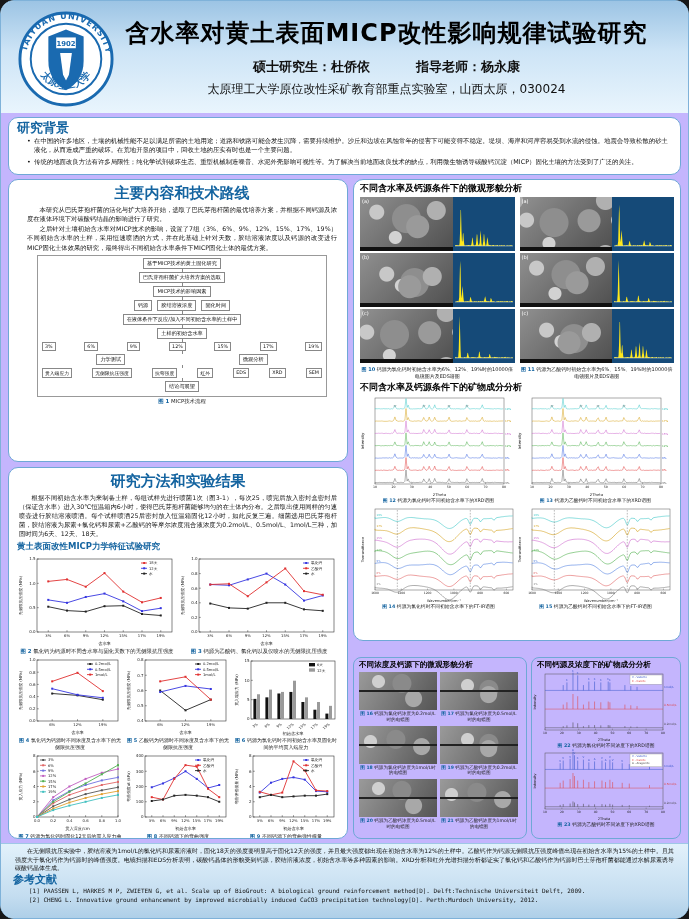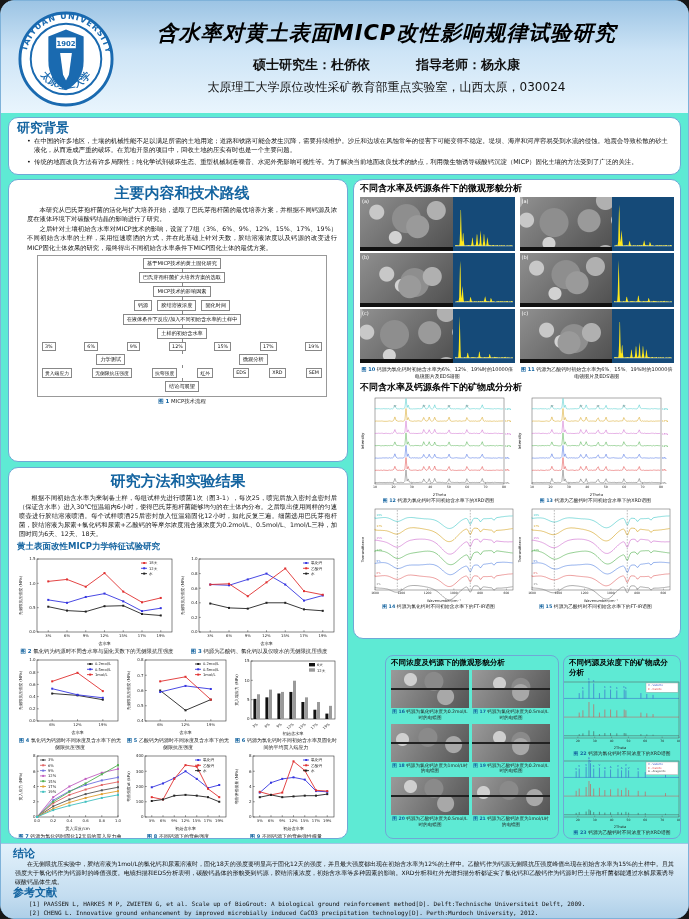--- a/index.html
+++ b/index.html
@@ -4,25 +4,25 @@
 <style>
   html,body{margin:0;padding:0;background:#181818;}
   .poster{width:689px;height:919px;margin:0 auto;background:#fff;border-radius:14px;overflow:hidden;
           display:flex;flex-direction:column;font-family:"DejaVu Sans",sans-serif;color:#111;
           border:1px solid #7fb2d9;box-sizing:border-box;}
   
   .header{height:112px;flex:none;background:linear-gradient(180deg,#9cc4e4 0%,#cde4f6 45%,#e9f5fd 100%);
           display:flex;align-items:center;}
   .logo{width:98px;height:98px;margin:4px 0 0 16px;flex:none;}
   .title-wrap{flex:1;text-align:center;padding-right:30px;}
-  .main-title{font-size:21px;font-weight:bold;letter-spacing:1px;color:#000;font-style:italic;}
+  .main-title{font-size:24px;font-weight:bold;letter-spacing:1px;color:#000;}
   .names{font-size:13px;font-weight:bold;margin-top:9px;display:flex;justify-content:center;gap:46px;}
   .affil{font-size:12px;margin-top:5px;}
   
-  .pbody{flex:none;padding:4px 7px;display:flex;flex-direction:column;gap:4px;background:#5eead4;}
+  .pbody{flex:none;padding:4px 7px;display:flex;flex-direction:column;gap:4px;background:#c4b5fd;}
   .panel{border:1.5px solid #6fa8d6;border-radius:10px;background:#fff;padding:3px 8px;box-sizing:border-box;overflow:hidden;}
   .sec-h{color:#1464a0;font-weight:bold;font-size:13px;line-height:1.1;}
   .bullet{font-size:6.4px;line-height:1.5;text-align:justify;margin:1.5px 4px 0 10px;position:relative;padding-left:7px;}
   .bullet::before{content:"•";position:absolute;left:0;top:0;}
   .columns{display:flex;gap:5px;height:660px;}
   .leftcol{width:340px;flex:none;display:flex;flex-direction:column;gap:5px;}
   .rightcol{flex:1;display:flex;flex-direction:column;gap:16px;min-width:0;}
   .center-h{color:#1464a0;font-weight:bold;font-size:15px;text-align:center;margin:1px 0 2px;}
   .para{font-size:6.3px;line-height:1.45;text-align:justify;text-indent:2em;margin:1px 2px;}
   .sub-blue{color:#1464a0;font-weight:bold;font-size:8.5px;margin-top:2px;}
@@ -56,21 +56,21 @@
     radial-gradient(circle at 50% 40%,#8e8e8e 0 14px,transparent 15px),
     linear-gradient(135deg,#909090,#4f4f4f);}
   .sem.v2{background-position:10px 6px,-8px 4px,6px -8px,-4px 10px,8px 8px,0 0;}
   .sem.v3{background-position:-10px 8px,12px -6px,-6px 6px,10px -10px,-12px 4px,0 0;}
   .sem::after{content:"";position:absolute;left:0;right:0;bottom:0;height:4px;background:#111;}
   .sem .lbl{position:absolute;top:1px;left:2px;color:#fff;font-size:5px;z-index:2;}
   .caprow{display:flex;gap:5px;margin-top:2px;}
   .caprow .cap{flex:1;font-size:5px;}
   .minrow{display:flex;justify-content:space-between;margin-top:1px;}
   
-  .br-row{display:flex;gap:4px;height:185px;margin-left:32px;}
+  .br-row{display:flex;gap:4px;height:185px;}
   .brpanel{border:1.5px solid #6fa8d6;border-radius:8px;padding:2px 5px;box-sizing:border-box;overflow:hidden;}
   .brpanel.c1{width:174px;flex:none;}
   .brpanel.c2{flex:1;min-width:0;}
   .sub-h2{font-weight:bold;font-size:7.6px;color:#000;}
   .tilegrid{display:flex;flex-wrap:wrap;gap:3px;margin-top:2px;}
   .tilecell{width:78px;display:flex;flex-direction:column;align-items:center;}
   .tile{width:78px;height:38px;background-color:#6e6e6e;background-image:
     linear-gradient(180deg,transparent 48%,#222 48%,#222 52%,transparent 52%),
     radial-gradient(circle at 25% 25%,#cfcfcf 0 6px,transparent 7px),
     radial-gradient(circle at 70% 70%,#a8a8a8 0 8px,transparent 9px),
@@ -1158,20 +1158,19 @@
               <div class="cap"><span class="cl">图 23</span> <span>钙源为乙酸钙时不同浓度下的XRD谱图</span></div>
             </div>
           </div>
         </div>
 
       </div>
     </div>
   </div>
 
   <div class="bottom">
-    <div class="bot-h">结论</div>
     <div class="concl">在无侧限抗压实验中，胶结溶液为1mol/L的氯化钙和尿素溶液时，固化18天的强度要明显高于固化12天的强度，并且最大强度都出现在初始含水率为12%的土样中。乙酸钙作为钙源无侧限抗压强度峰值出现在初始含水率为15%的土样中。且其强度大于氯化钙作为钙源时的峰值强度。电镜扫描和EDS分析表明，碳酸钙晶体的形貌受到钙源，胶结溶液浓度，初始含水率等多种因素的影响。XRD分析和红外光谱扫描分析都证实了氯化钙和乙酸钙作为钙源时巴士芽孢杆菌都能通过水解尿素诱导碳酸钙晶体生成。</div>
     <div class="bot-h">参考文献</div>
     <div class="refs">[1] PAASSEN L, HARKES M P, ZWIETEN G, et al. Scale up of BioGrout: A biological ground reinforcement method[D]. Delft:Technische Universiteit Delft, 2009.</div>
     <div class="refs">[2] CHENG L. Innovative ground enhancement by improved microbially induced CaCO3 precipitation technology[D]. Perth:Murdoch University, 2012.</div>
   </div>
 
 </div>
 
 </body></html>

